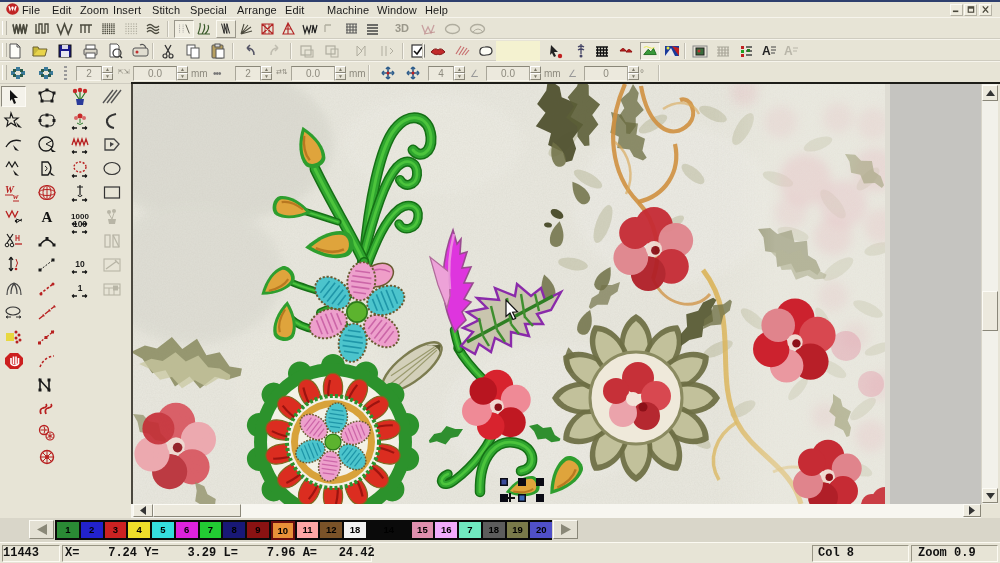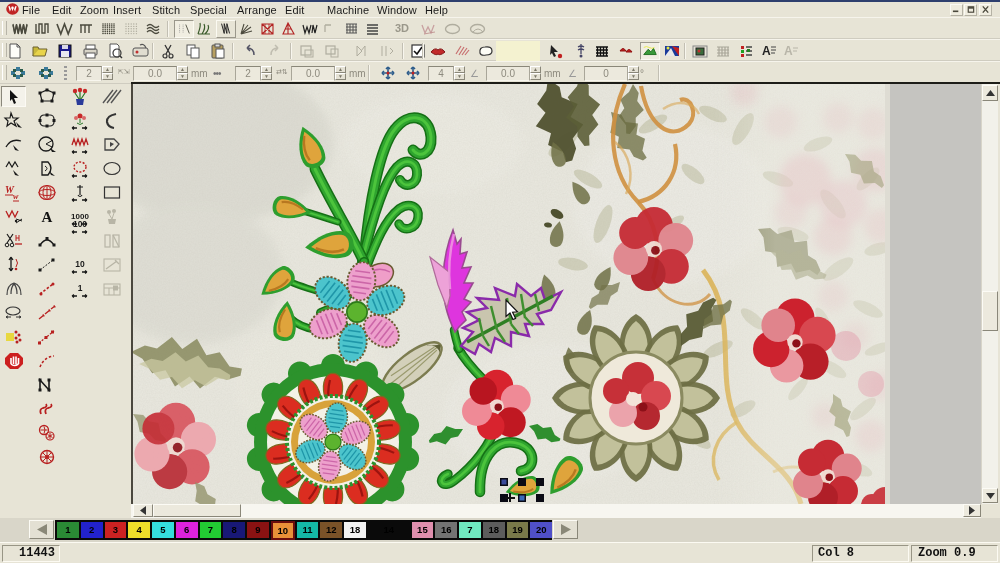--- a/index.html
+++ b/index.html
@@ -1232,35 +1232,36 @@
       <div class="sw" style="background:#2a8a35">1</div>
       <div class="sw" style="background:#2222cc">2</div>
       <div class="sw" style="background:#cc2222">3</div>
       <div class="sw" style="background:#eede2a">4</div>
       <div class="sw" style="background:#35dede">5</div>
       <div class="sw" style="background:#dd22dd">6</div>
       <div class="sw" style="background:#22cc33">7</div>
       <div class="sw" style="background:#181877">8</div>
       <div class="sw" style="background:#8a1212">9</div>
       <div class="sw" style="background:#e89038;width:24px;height:19px;border:2px solid #6a0d0d;line-height:15px">10</div>
-      <div class="sw" style="background:#14b8a6">11</div>
+      <div class="sw" style="background:#fca5a5">11</div>
       <div class="sw" style="background:#7a5228">12</div>
       <div class="sw" style="background:#f2f2f2">18</div>
       <div class="sw" style="background:#0a0a0a;width:42px">14</div>
       <div class="sw" style="background:#df8fae">15</div>
-      <div class="sw" style="background:#737373">16</div>
+      <div class="sw" style="background:#f0abfc">16</div>
       <div class="sw" style="background:#70e8c0">7</div>
       <div class="sw" style="background:#5c5c5c">18</div>
       <div class="sw" style="background:#7a7a4a">19</div>
       <div class="sw" style="background:#5050c8">20</div>
     </div>
 <div class="sbtn" style="left:553px;top:2px;width:25px;height:19px;background:#e3e0d3">
       <svg width="10" height="11" viewBox="0 0 10 11">
         <path d="M10 5.5 L0 0 V11 Z" fill="#8a8878"></path>
       </svg>
     </div>
 </div>
 <div class="abs" id="status">
-<div class="pan" style="left:2px;width:58px;text-align:right;padding-right:4px">11443</div>
+<div class="pan" style="left:2px;width:58px;text-align:left;padding-right:4px">11443</div>
+<div class="pan" style="left:62px;width:310px;padding-left:2px">X=    7.24 Y=    3.29 L=    7.96 A=   24.42</div>
 <div class="pan" style="left:812px;width:97px;padding-left:5px">Col 8</div>
 <div class="pan" style="left:911px;width:87px;padding-left:6px">Zoom 0.9</div>
 </div>
 <div class="abs" id="blackline"></div>
 <div class="abs" style="left:131px;top:84px;width:2px;height:420px;background:#4a473e"></div>
 </body></html>

